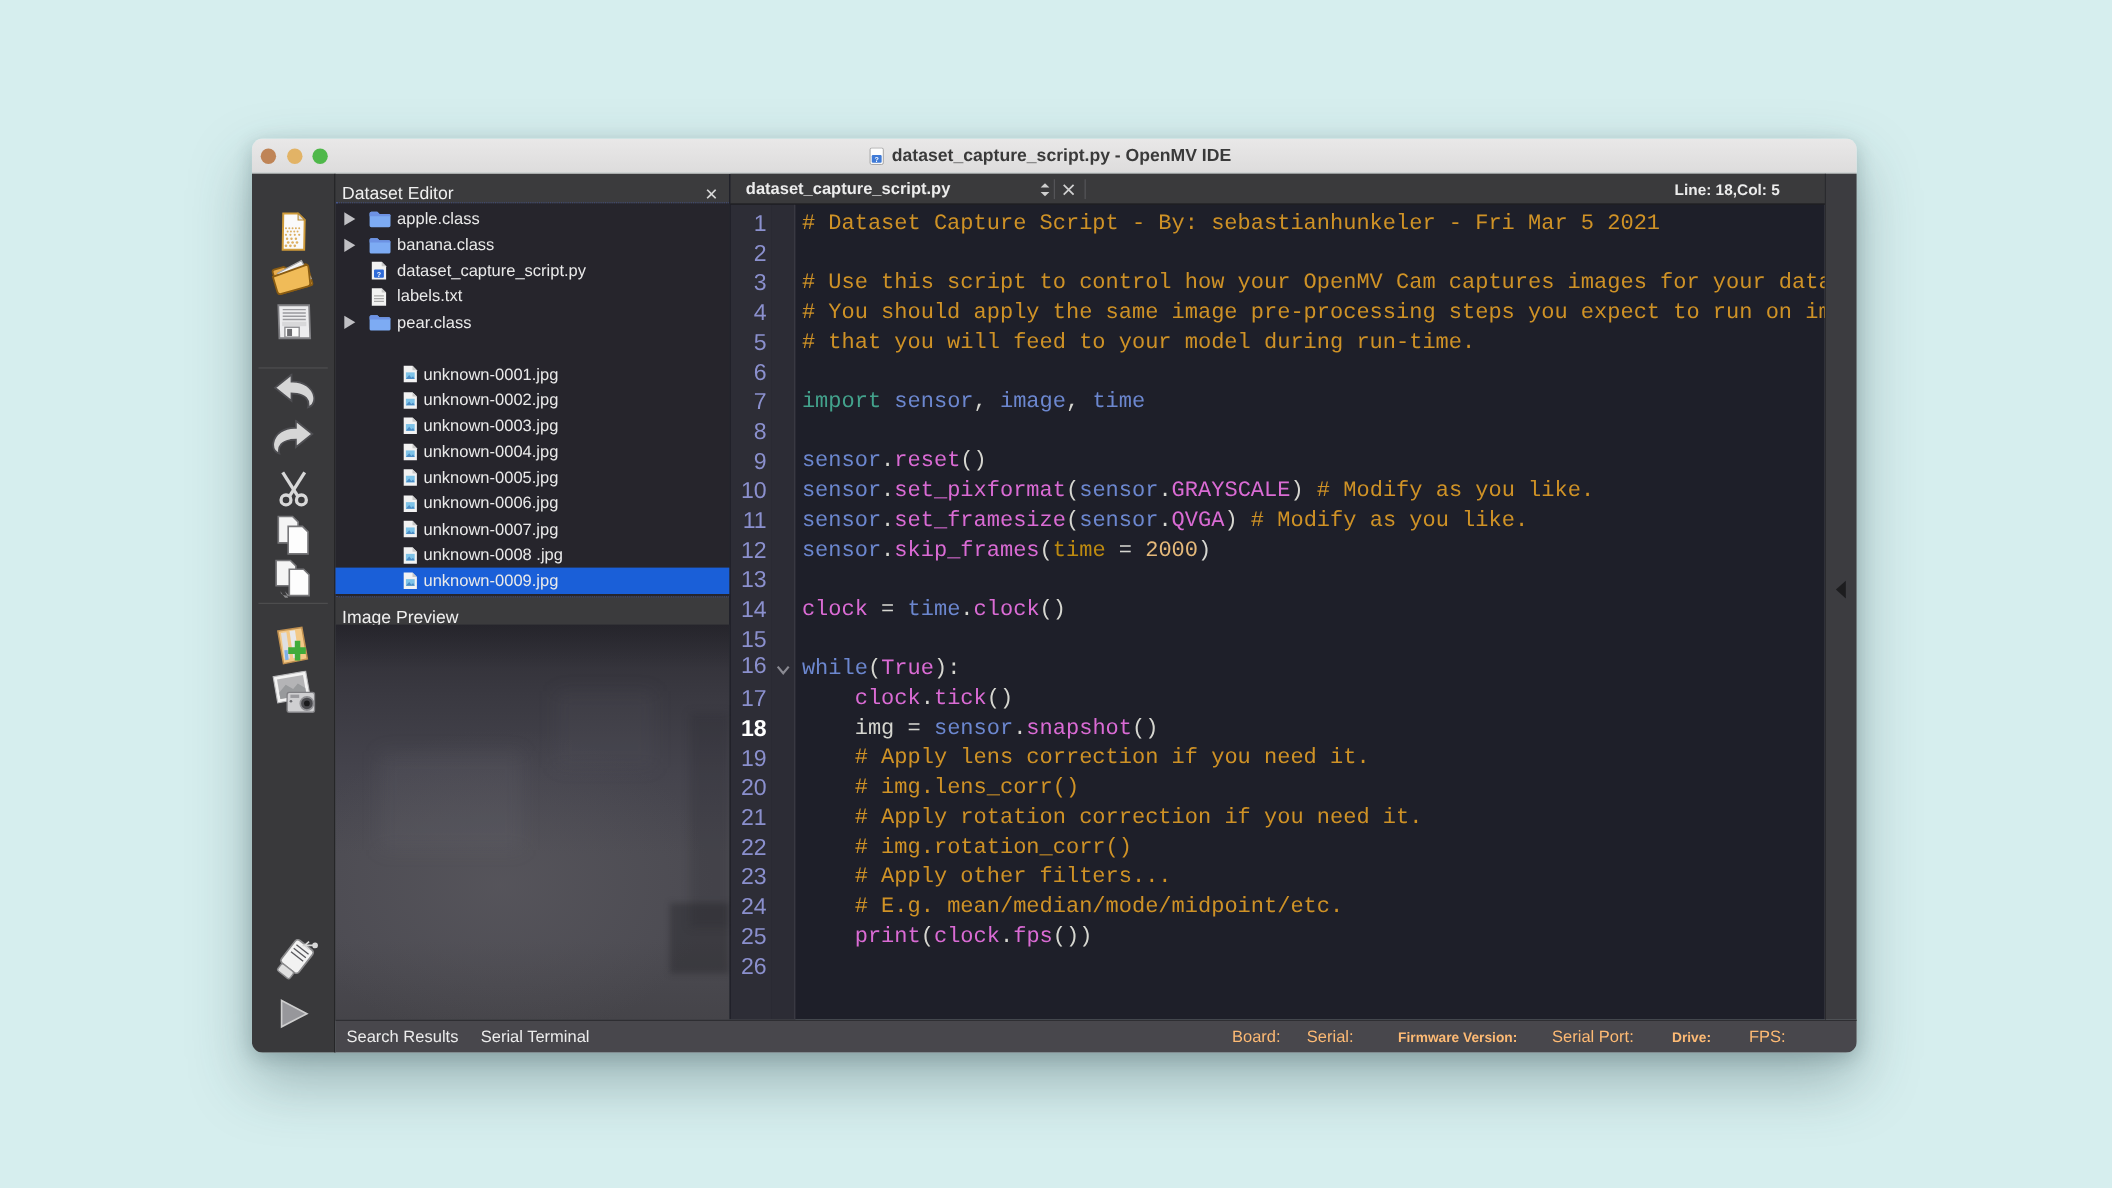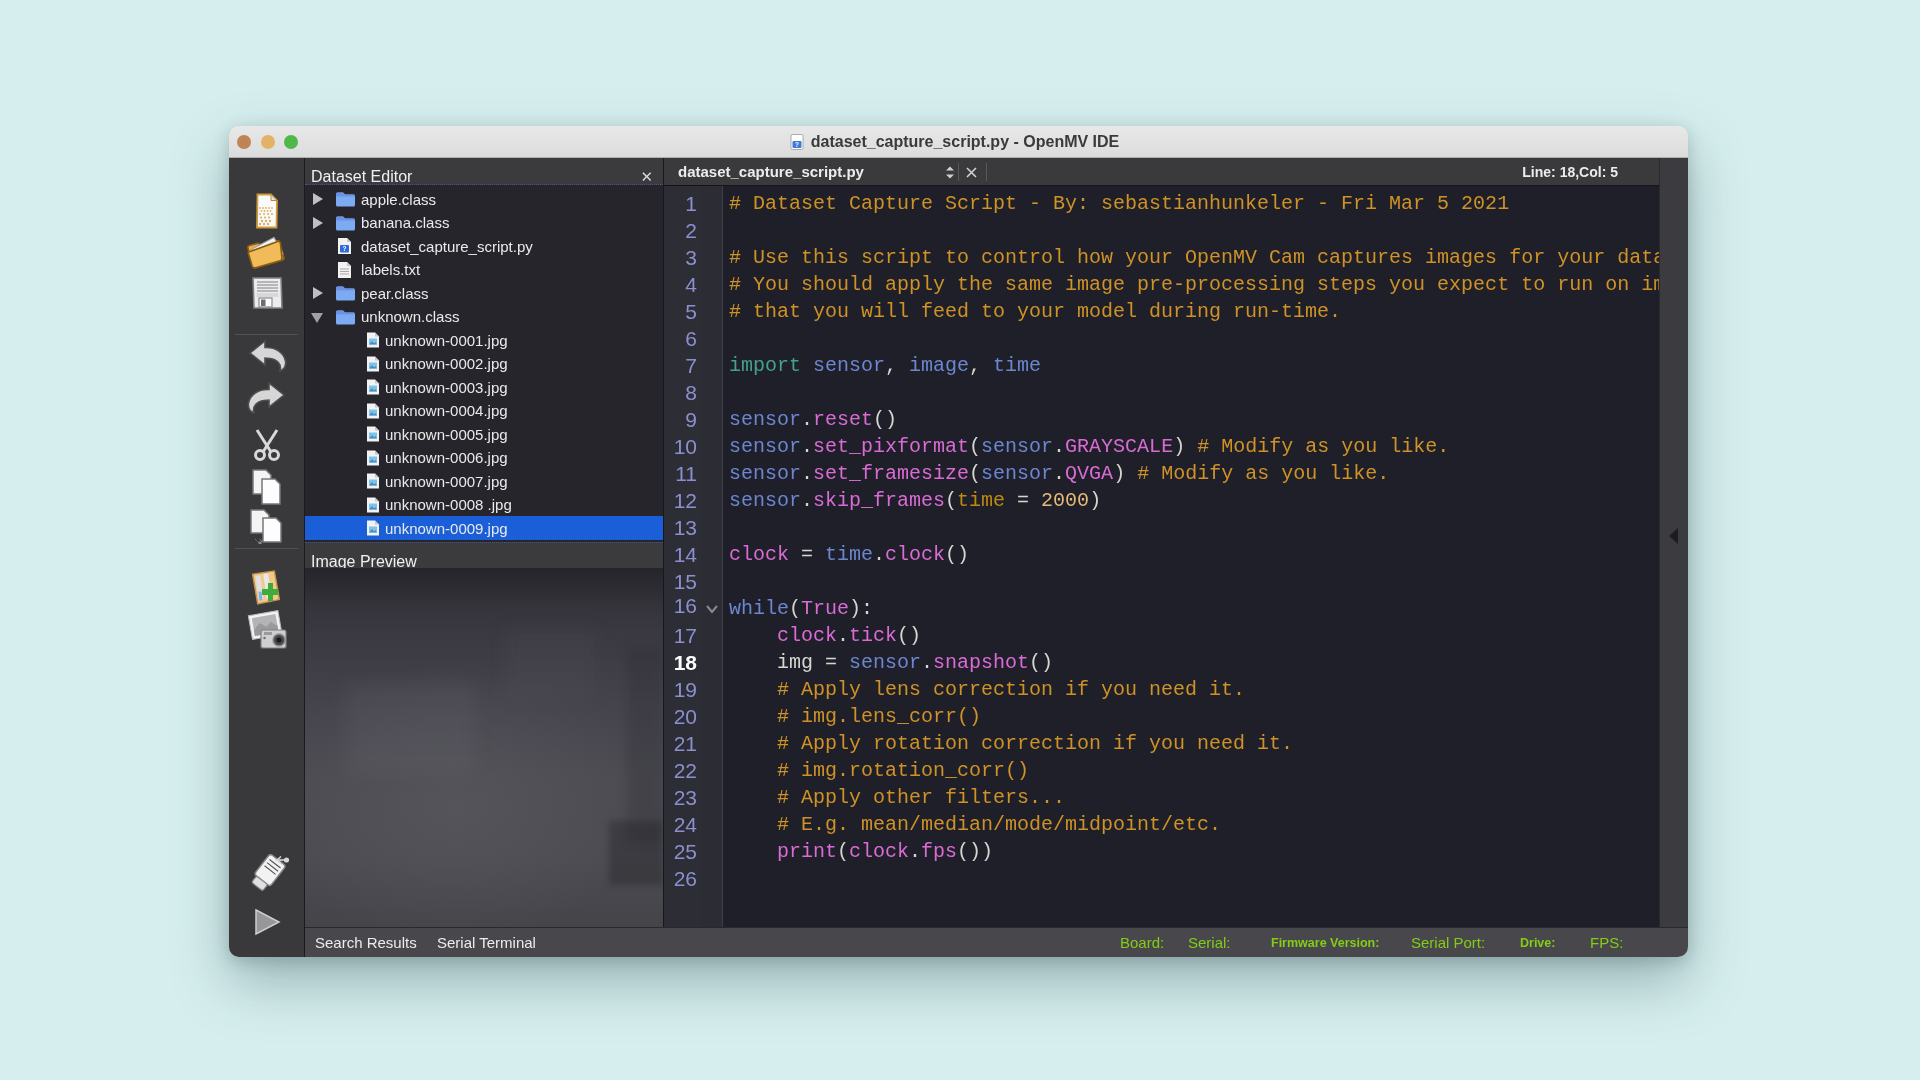--- a/index.html
+++ b/index.html
@@ -83,21 +83,21 @@
   .c-gld { color:#bd8a10; }
   .c-num { color:#e5b97a; }
   .c-wht { color:#d6d6d0; }
   #rstrip { flex:0 0 29px; background:#3c3c40; border-left:1px solid #2a2a2e; position:relative; }
   
   #statusbar {
     height:30px; flex:0 0 30px; background:#48474c; border-top:1px solid #29292c;
     position:relative; color:#ececec; font-size:15px;
   }
   .sbl { position:absolute; top:0; height:29px; display:flex; align-items:center; }
-  .sbg { color:#84cc16; }
+  .sbg { color:#fdba74; }
   .sbsm { font-size:12.5px; font-weight:bold; }
 </style>
 </head>
 <body>
 <div id="win">
   <div id="titlebar">
     <div id="title"><svg width="15" height="16" viewBox="0 0 15 16">
           <rect x="1" y="0.5" width="12" height="15" rx="1.5" fill="#fdfdfd" stroke="#9a9a9a" stroke-width="0.8"></rect>
           <rect x="2.5" y="7" width="9" height="7" rx="1" fill="#3f7ad6"></rect>
           <text x="7" y="13" font-size="6.5" fill="#fff" text-anchor="middle" font-family="Liberation Sans">?</text>
@@ -276,30 +276,20 @@
               </div>
               <div class="trow" style="top: 96px;">
                 <span class="tri r" style="top:6px;"></span>
                 <span style="position:absolute;left:30px;top:50%;transform:translateY(-50%);display:flex;">
                   <svg width="21" height="17" viewBox="0 0 21 17">
                     <path d="M1 3.5 Q1 2 2.5 2 L8 2 L10 4 L18.5 4 Q20 4 20 5.5 L20 14.5 Q20 16 18.5 16 L2.5 16 Q1 16 1 14.5 Z" fill="#7dabf3"></path>
                     <path d="M1 6 L20 6 L20 5.5 Q20 4 18.5 4 L10 4 L8 2 L2.5 2 Q1 2 1 3.5 Z" fill="#6d92e4"></path>
                   </svg>
                 </span>
                 <span class="lbl" style="left:56px">pear.class</span>
-              </div>
-              <div class="trow" style="top: 119.5px;">
-                <span class="tri d" style="top:8px;"></span>
-                <span style="position:absolute;left:30px;top:50%;transform:translateY(-50%);display:flex;">
-                  <svg width="21" height="17" viewBox="0 0 21 17">
-                    <path d="M1 3.5 Q1 2 2.5 2 L8 2 L10 4 L18.5 4 Q20 4 20 5.5 L20 14.5 Q20 16 18.5 16 L2.5 16 Q1 16 1 14.5 Z" fill="#7dabf3"></path>
-                    <path d="M1 6 L20 6 L20 5.5 Q20 4 18.5 4 L10 4 L8 2 L2.5 2 Q1 2 1 3.5 Z" fill="#6d92e4"></path>
-                  </svg>
-                </span>
-                <span class="lbl" style="left:56px">unknown.class</span>
               </div>
               <div class="trow" style="top: 143px;">
                 <span style="position:absolute;left:61px;top:50%;transform:translateY(-50%);display:flex;">
                   <svg width="14" height="17" viewBox="0 0 14 17">
                     <path d="M1 1 L9 1 L13 5 L13 16 L1 16 Z" fill="#f2f2f2"></path>
                     <path d="M9 1 L13 5 L9 5 Z" fill="#c8c8c8"></path>
                     <rect x="3" y="7" width="8" height="6" fill="#7ec3e8"></rect>
                     <path d="M3 13 L6 9.5 L8 12 L9.5 10.5 L11 13 Z" fill="#4a8bc4"></path>
                   </svg>
                 </span>

